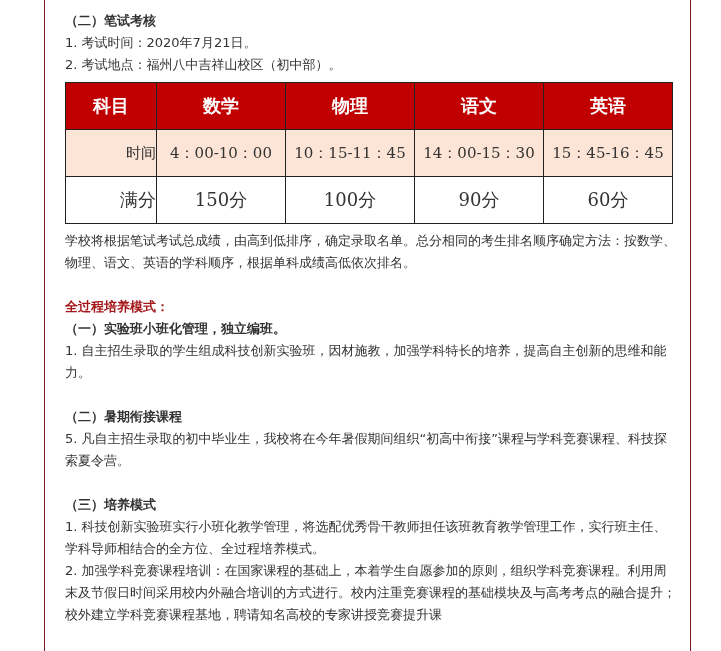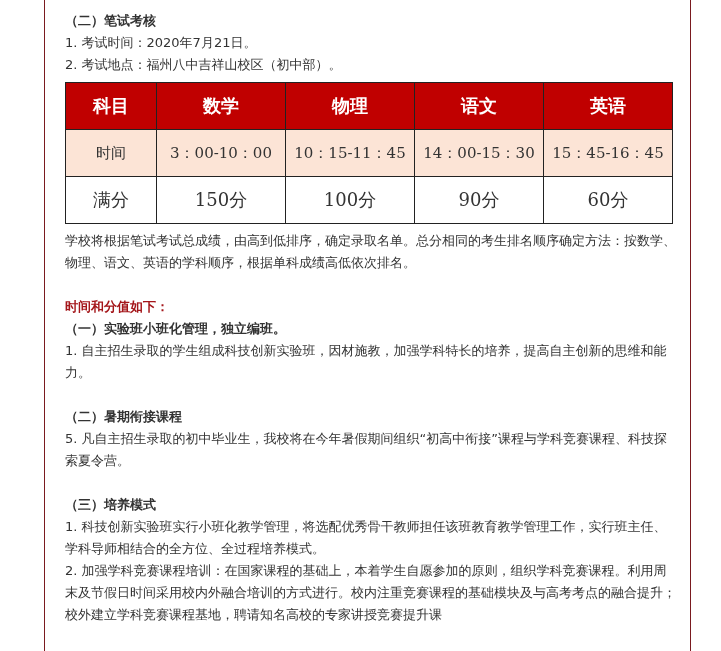--- a/index.html
+++ b/index.html
@@ -31,21 +31,21 @@
   }
   table.exam td {
     border: 1px solid #222; text-align: center; vertical-align: middle;
     font-size: 16px; color: #333; padding: 0;
   }
   table.exam tr.head td {
     background: #c00000; color: #ffffff; font-weight: bold; height: 46px; font-size: 18px;
   }
   table.exam tr.time td { background: #fce4d6; height: 46px; font-size: 15px; }
   table.exam tr.score td { background: #ffffff; height: 46px; font-size: 18px; }
-  table.exam td.rowlabel { font-size: 18px; }
+  table.exam td.rowlabel { font-size: 18px; text-align: right; }
   table.exam col.c0 { width: 91px; }
   table.exam col.c1 { width: 129px; }
   table.exam col.c2 { width: 129px; }
   table.exam col.c3 { width: 129px; }
   table.exam col.c4 { width: 129px; }
 </style>
 </head>
 <body>
 
 <div class="frame"></div>
@@ -67,40 +67,40 @@
     <tbody>
         <tr class="head">
       <td>科目</td>
       <td>数学</td>
       <td>物理</td>
       <td>语文</td>
       <td>英语</td>
     </tr>
     <tr class="time">
       <td class="rowlabel">时间</td>
-      <td>3：00-10：00</td>
+      <td>4：00-10：00</td>
       <td>10：15-11：45</td>
       <td>14：00-15：30</td>
       <td>15：45-16：45</td>
     </tr>
     <tr class="score">
       <td class="rowlabel">满分</td>
       <td>150分</td>
       <td>100分</td>
       <td>90分</td>
       <td>60分</td>
     </tr>
   </tbody>
     </table>
 
   <p class="para">学校将根据笔试考试总成绩，由高到低排序，确定录取名单。总分相同的考生排名顺序确定方法：按数学、物理、语文、英语的学科顺序，根据单科成绩高低依次排名。</p>
 
   <div class="gap"></div>
 
-  <p class="line red-heading">时间和分值如下：</p>
+  <p class="line red-heading">全过程培养模式：</p>
 
   <p class="line bold">（一）实验班小班化管理，独立编班。</p>
   <p class="para">1. 自主招生录取的学生组成科技创新实验班，因材施教，加强学科特长的培养，提高自主创新的思维和能力。</p>
 
   <div class="gap"></div>
 
   <p class="line bold">（二）暑期衔接课程</p>
   <p class="para">5. 凡自主招生录取的初中毕业生，我校将在今年暑假期间组织“初高中衔接”课程与学科竞赛课程、科技探索夏令营。</p>
 
   <div class="gap"></div>

